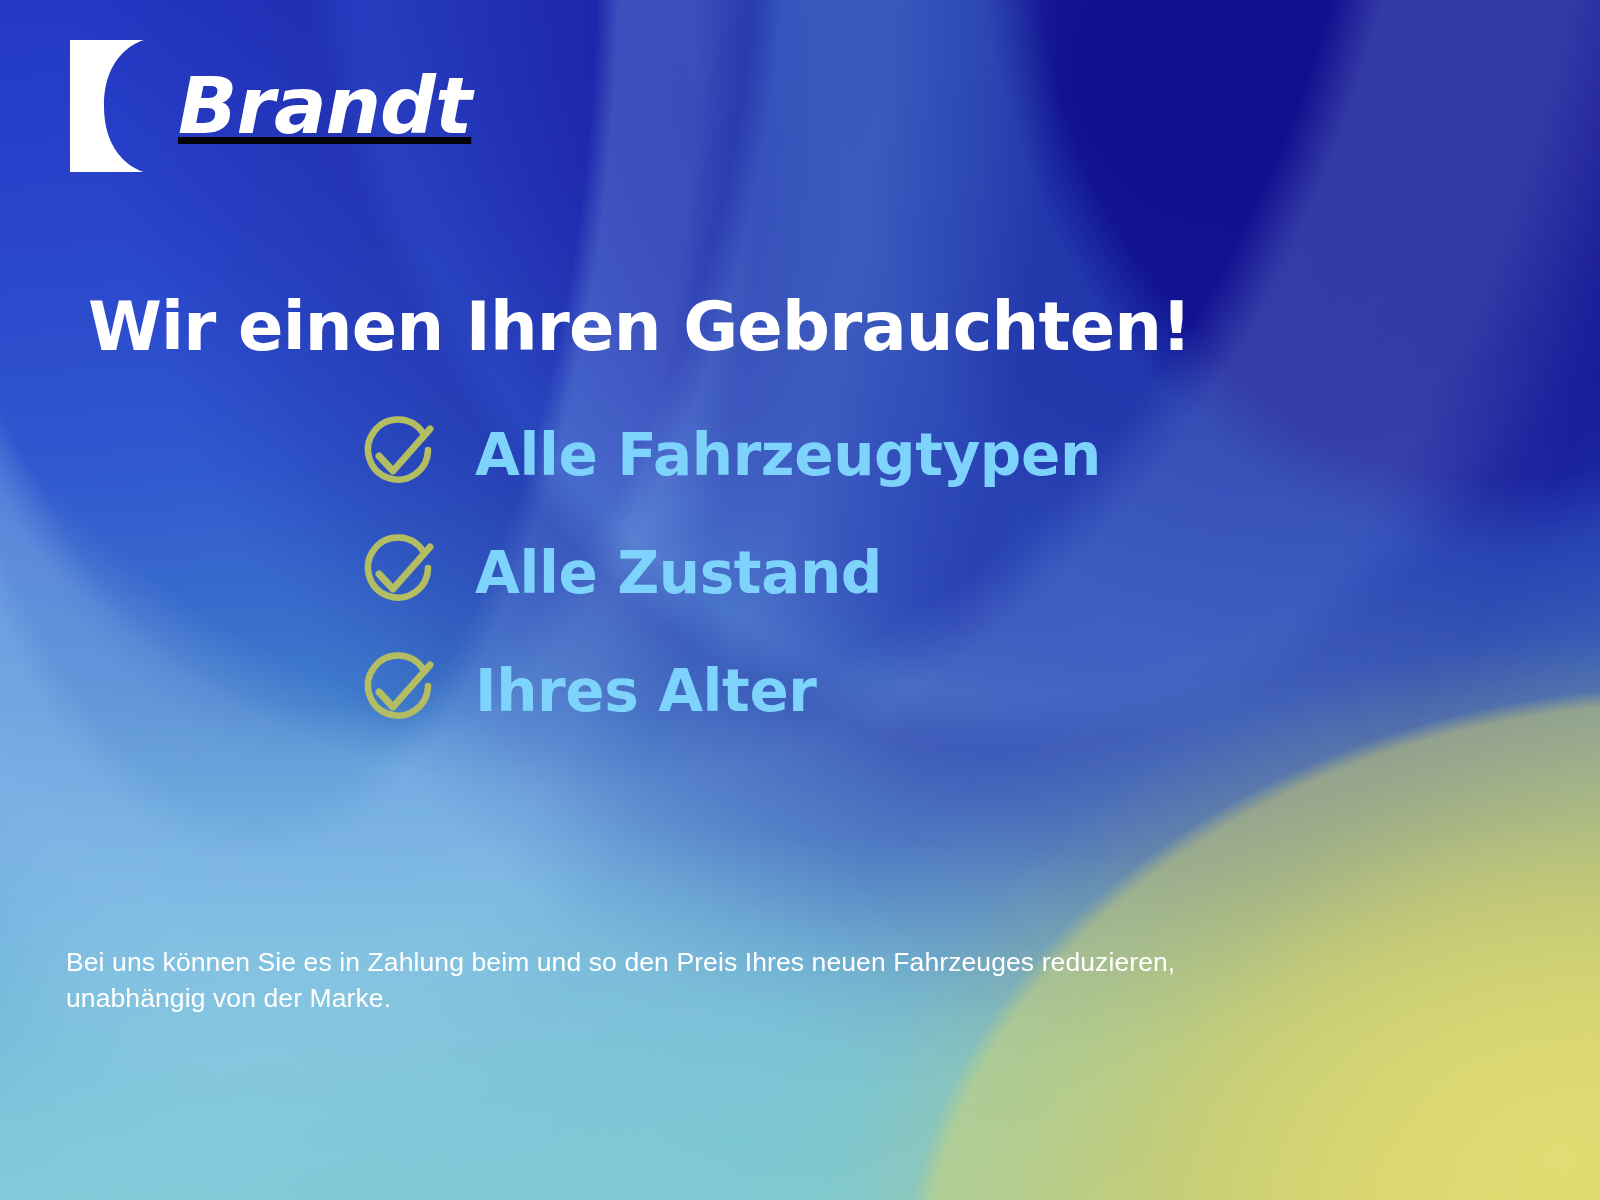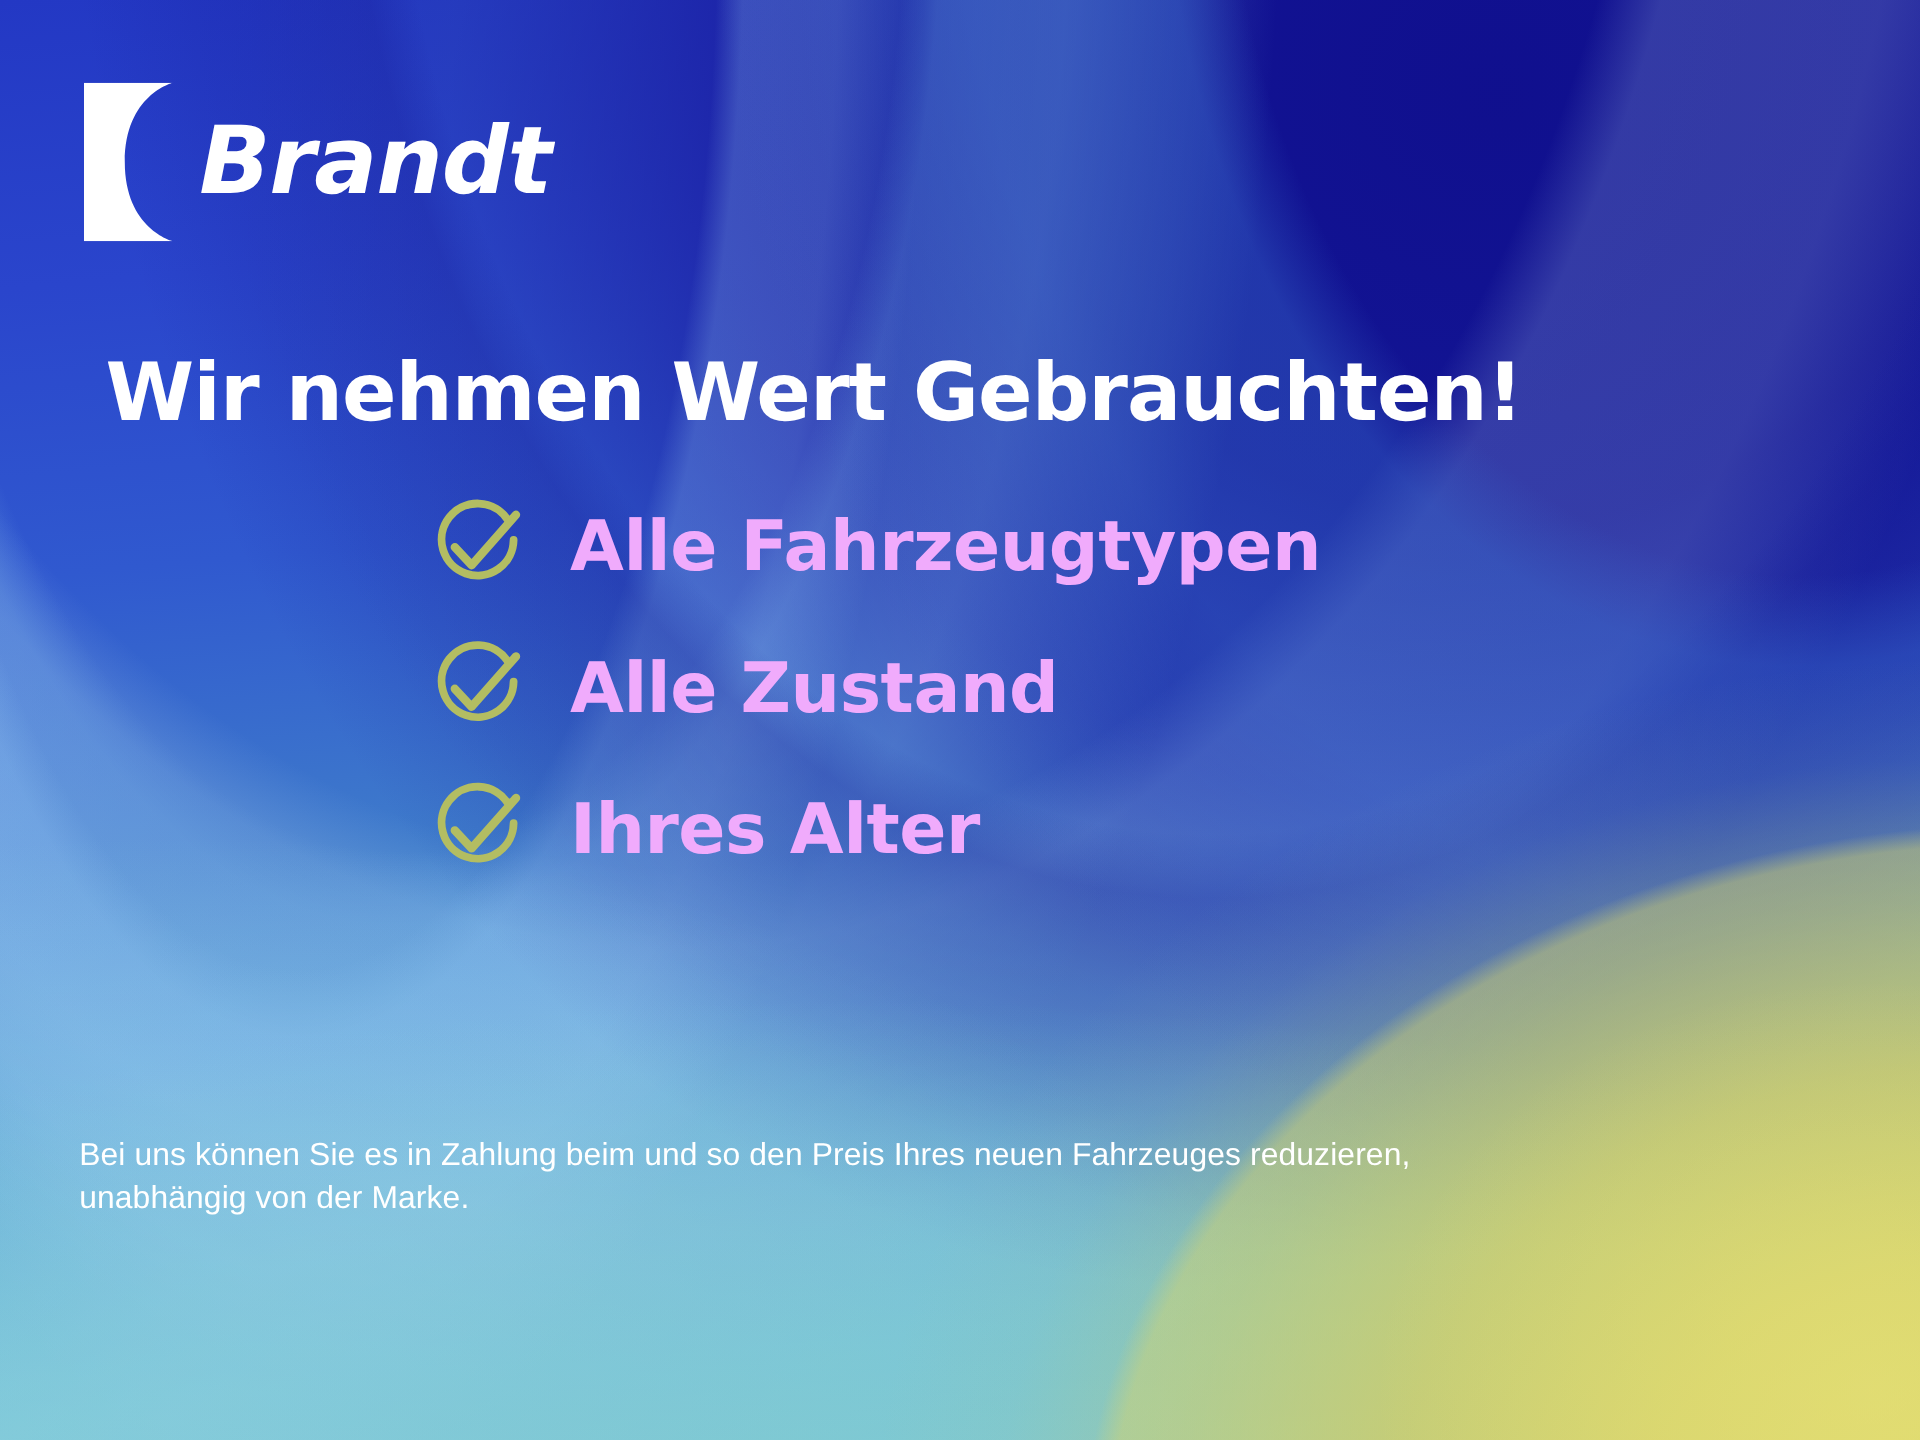--- a/index.html
+++ b/index.html
@@ -151,24 +151,25 @@
     position: relative;
     z-index: 5;
     width: 100%;
     height: 100%;
   }
 
   
   .logo {
     position: absolute;
     left: 70px;
-    top: 69px;
+    top: 40px;
     display: flex;
     align-items: center;
-    gap: 18px;
+    gap: 30px;
+    text-decoration: underline;
   }
   .logo-mark {
     width: 78px;
     height: 132px;
     position: relative;
   }
   .logo-mark svg { display: block; }
   .logo-word {
     color: #ffffff;
     font-size: 78px;
@@ -204,21 +205,21 @@
   }
   .feature {
     display: flex;
     align-items: center;
     gap: 34px;
     height: 118px;
   }
   .check-icon { flex: 0 0 auto; width: 86px; height: 86px; }
   .check-icon svg { display: block; }
   .feature-label {
-    color: #f0abfc;
+    color: #7dd3fc;
     font-size: 58px;
     font-weight: 700;
     letter-spacing: -0.4px;
     line-height: 1;
     white-space: nowrap;
     font-family: "DejaVu Sans", "Liberation Sans", sans-serif;
   }
 
   
   .footer {
@@ -256,21 +257,21 @@
 
     <div class="logo">
       <span class="logo-mark">
         <svg width="78" height="132" viewBox="0 0 78 132" xmlns="http://www.w3.org/2000/svg" aria-hidden="true">
           <path d="M0 0 H74 C74 0 34 10 34 66 C34 122 74 132 74 132 H0 Z" fill="#ffffff"></path>
         </svg>
       </span>
       <span class="logo-word">Brandt</span>
     </div>
 
-    <h1 class="headline">Wir nehmen Wert Gebrauchten!</h1>
+    <h1 class="headline">Wir einen Ihren Gebrauchten!</h1>
 
     <div class="features">
 
       <div class="feature">
         <span class="check-icon">
           <svg width="86" height="86" viewBox="0 0 86 86" xmlns="http://www.w3.org/2000/svg" aria-hidden="true">
             <path d="M68 21 A30 30 0 1 0 73 38" fill="none" stroke="#b3bd62" stroke-width="6.5" stroke-linecap="round"></path>
             <path d="M24 44 L38 59 L75 17" fill="none" stroke="#b3bd62" stroke-width="7" stroke-linecap="round" stroke-linejoin="round"></path>
           </svg>
         </span>

